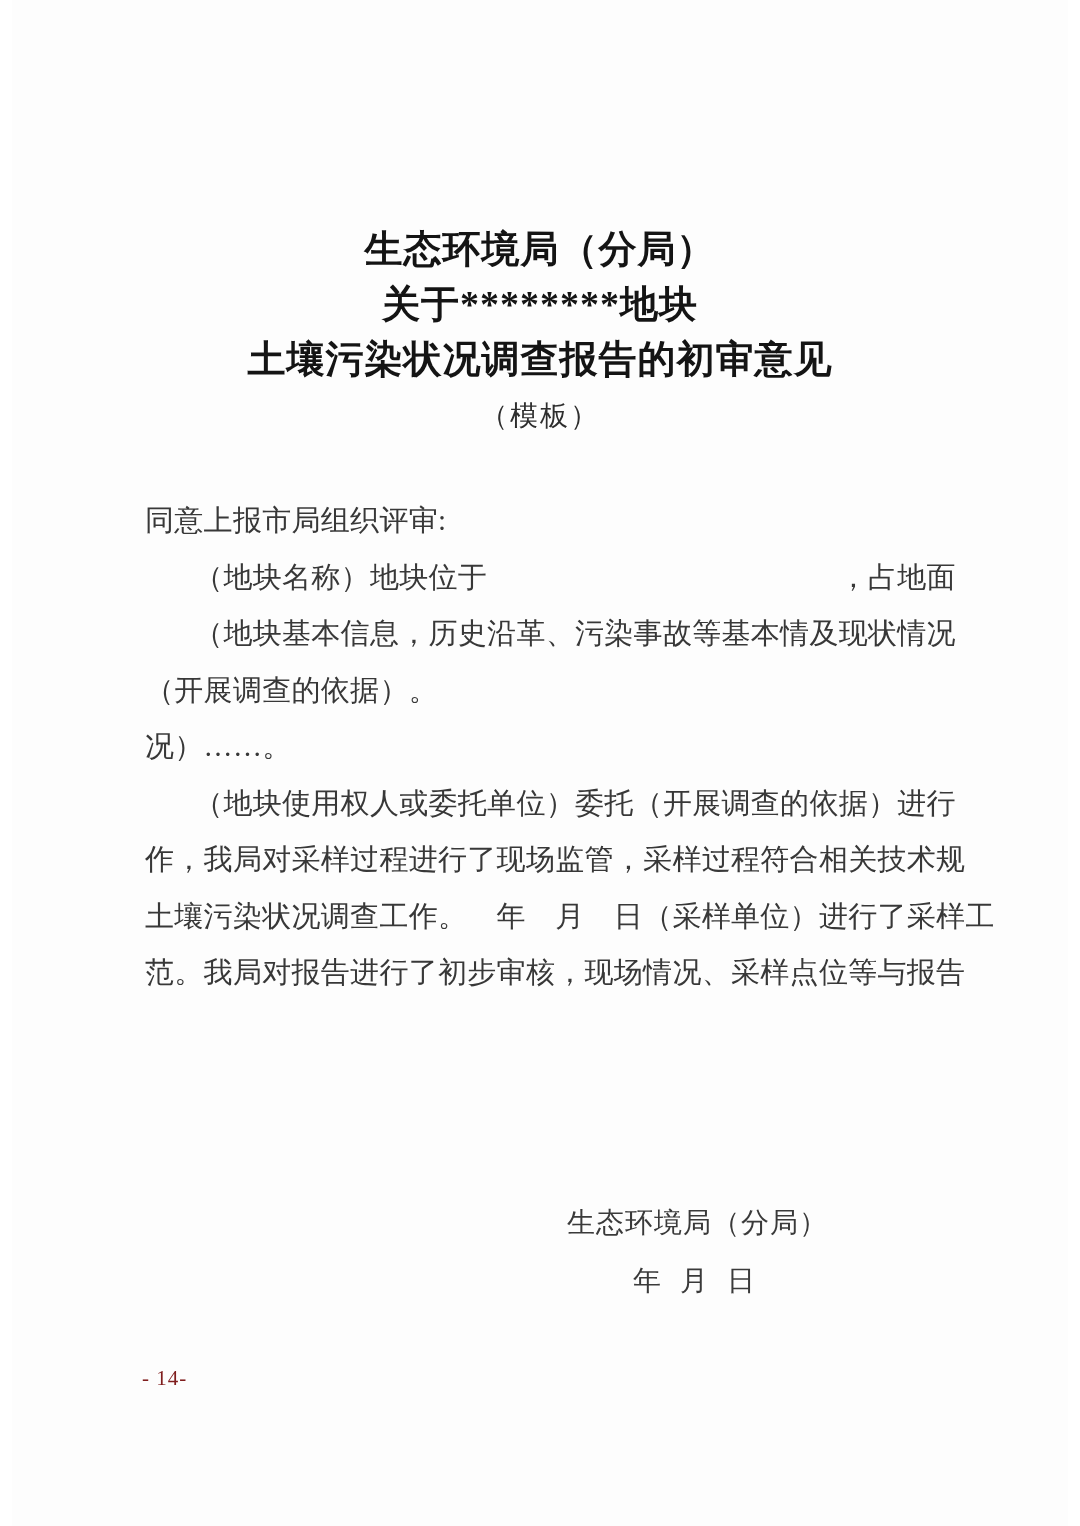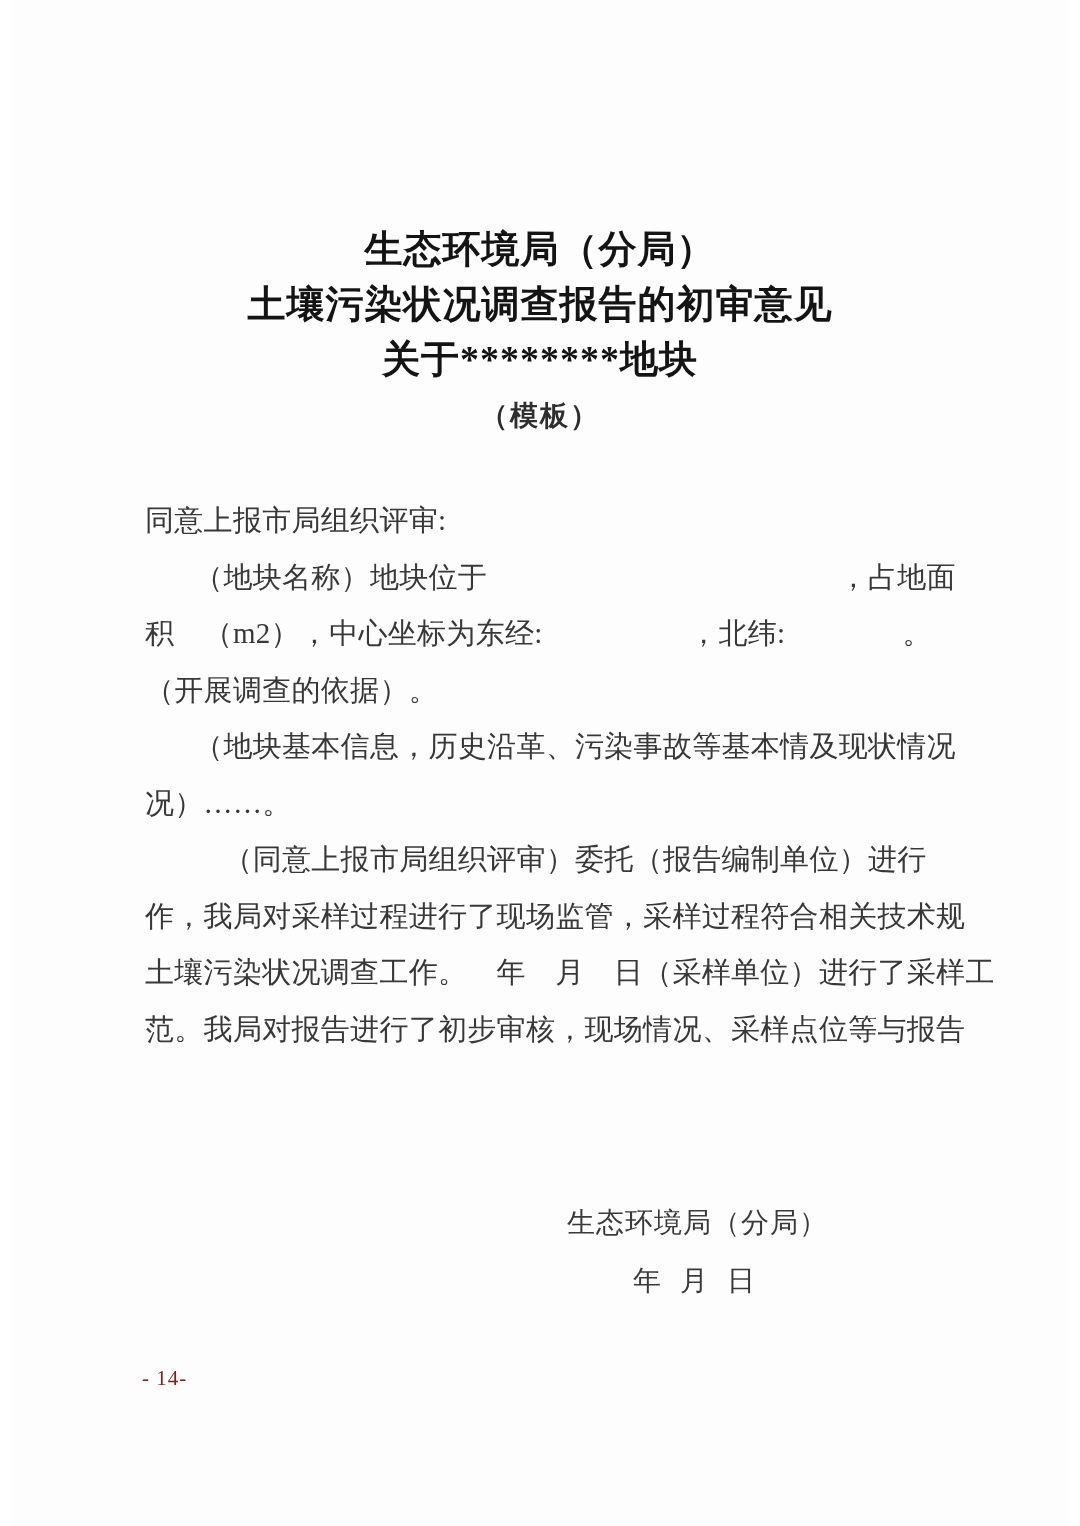--- a/index.html
+++ b/index.html
@@ -27,21 +27,21 @@
   .title-line {
     font-size: 38px;
     font-weight: 700;
     line-height: 55px;
     color: #141414;
     letter-spacing: 1px;
     white-space: pre;
   }
   .subtitle {
     font-size: 28px;
-    font-weight: 700;
+    font-weight: 400;
     line-height: 58px;
     color: #2e2e2e;
     letter-spacing: 2px;
     white-space: pre;
   }
   .body-block {
     position: absolute;
     top: 492px;
     left: 133px;
     width: 820px;
@@ -88,33 +88,32 @@
     white-space: pre;
   }
 </style>
 </head>
 <body>
 
 <div class="page">
 
   <div class="title-block">
     <div class="title-line">生态环境局（分局）</div>
+    <div class="title-line">关于********地块</div>
     <div class="title-line">土壤污染状况调查报告的初审意见</div>
-    <div class="title-line">关于********地块</div>
     <div class="subtitle">（模板）</div>
   </div>
 
   <div class="body-block">
     <div class="body-line">同意上报市局组织评审:</div>
     <div class="body-line indent">（地块名称）地块位于　　　　　　　　　　　　，占地面</div>
-    <div class="body-line">积　（m2），中心坐标为东经:　　　　　，北纬:　　　　。</div>
+    <div class="body-line indent">（地块基本信息，历史沿革、污染事故等基本情及现状情况</div>
     <div class="body-line">（开展调查的依据）。</div>
-    <div class="body-line indent">（地块基本信息，历史沿革、污染事故等基本情及现状情况</div>
     <div class="body-line">况）……。</div>
-    <div class="body-line indent">（同意上报市局组织评审）委托（报告编制单位）进行</div>
+    <div class="body-line indent">（地块使用权人或委托单位）委托（开展调查的依据）进行</div>
     <div class="body-line">作，我局对采样过程进行了现场监管，采样过程符合相关技术规</div>
     <div class="body-line">土壤污染状况调查工作。　年　月　日（采样单位）进行了采样工</div>
     <div class="body-line">范。我局对报告进行了初步审核，现场情况、采样点位等与报告</div>
   </div>
 
   <div class="signature-org">生态环境局（分局）</div>
   <div class="signature-date">年 月 日</div>
 
   <div class="page-number">- 14-</div>
 

